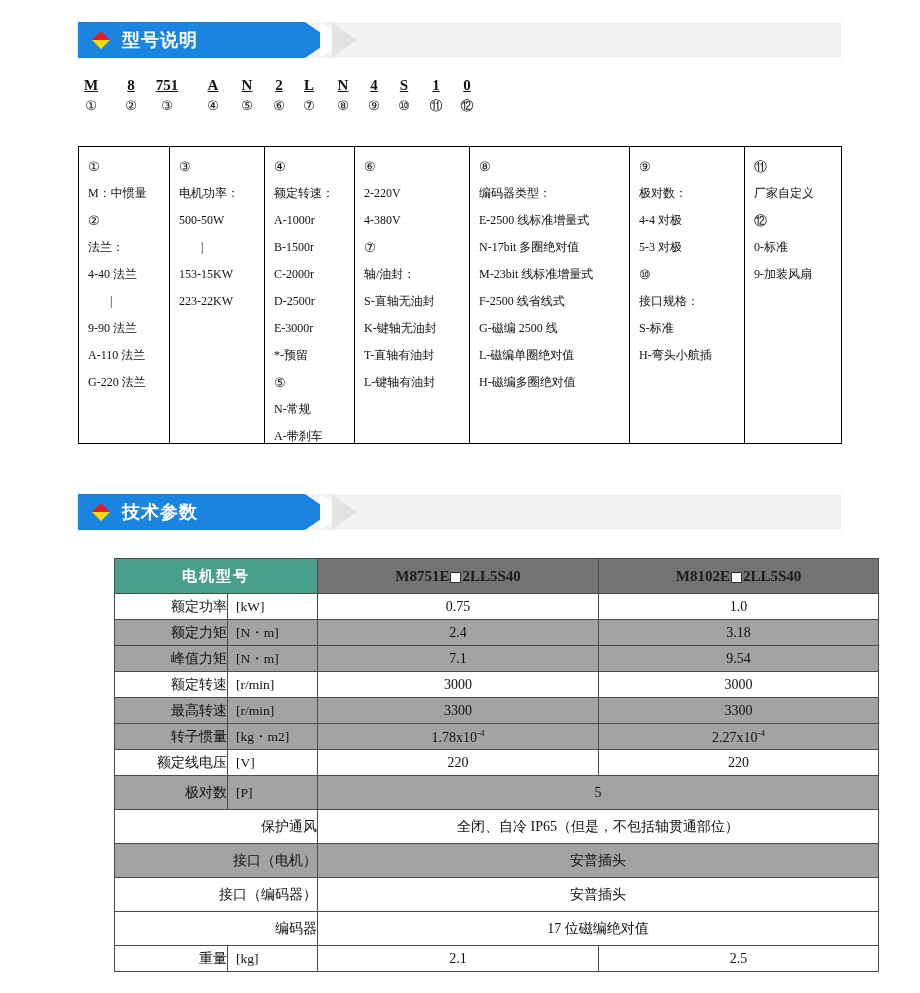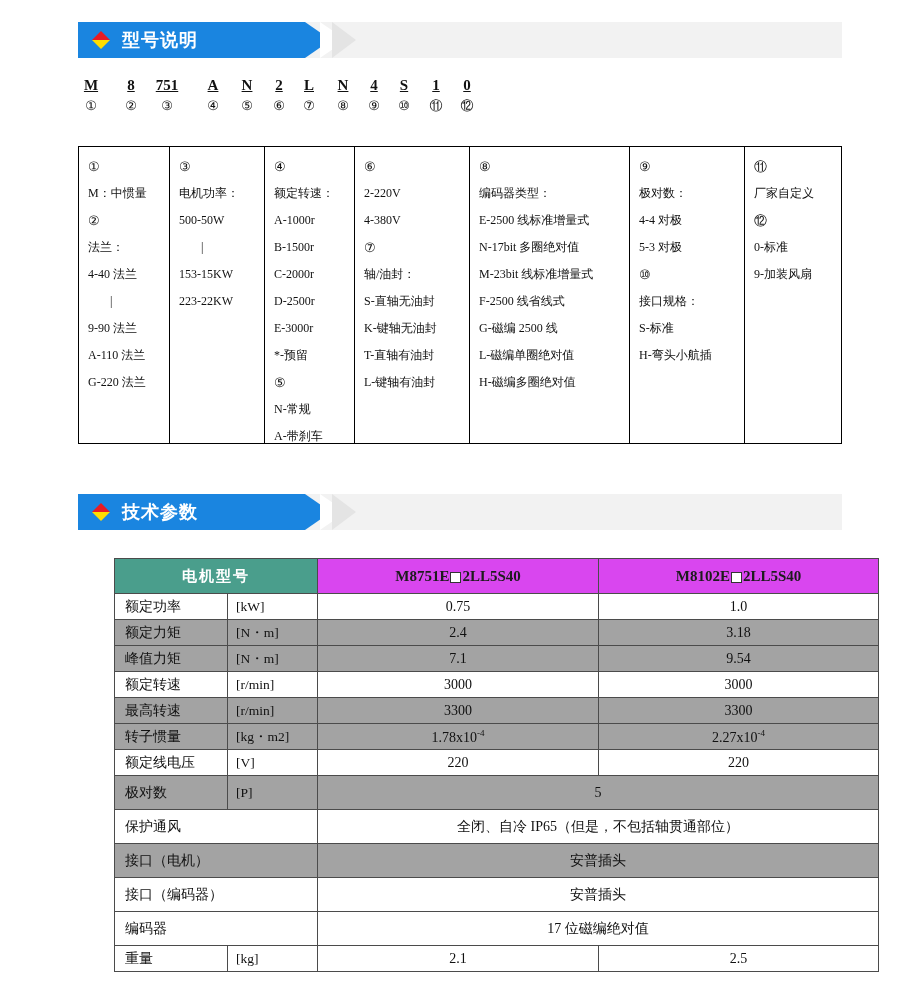--- a/index.html
+++ b/index.html
@@ -156,22 +156,23 @@
     font-family: "Liberation Serif", "DejaVu Serif", serif;
     margin-left: 36px;
   }
   #spec-table td {
     border: 1px solid #4b4b4b;
     font-size: 14px;
     padding: 2px 0;
     height: 21px;
   }
   #spec-table td.lbl {
-    padding-left: 10px;
+    padding-left: 4px;
     white-space: nowrap;
+    text-align: right;
   }
   #spec-table td.unit {
     padding-left: 8px;
     font-size: 13.5px;
   }
   #spec-table td.val {
     text-align: center;
   }
   #spec-table tr.green td { background: #a3a3a3; }
   #spec-table tr.white td { background: #ffffff; }
@@ -181,21 +182,21 @@
     text-align: center;
     font-weight: bold;
     font-size: 15px;
   }
   #spec-table tr.hdr td.name {
     background: #4a9e8c;
     color: #ffffff;
     letter-spacing: 2px;
   }
   #spec-table tr.hdr td.model {
-    background: #d946ef;
+    background: #737373;
     color: #1c1c1c;
     font-family: "Liberation Serif", "DejaVu Serif", serif;
   }
   #spec-table tr.tall td { height: 29px; }
   .sq {
     display: inline-block;
     width: 9px; height: 9px;
     border: 1px solid #333;
     vertical-align: middle;
     margin: 0 1px;

